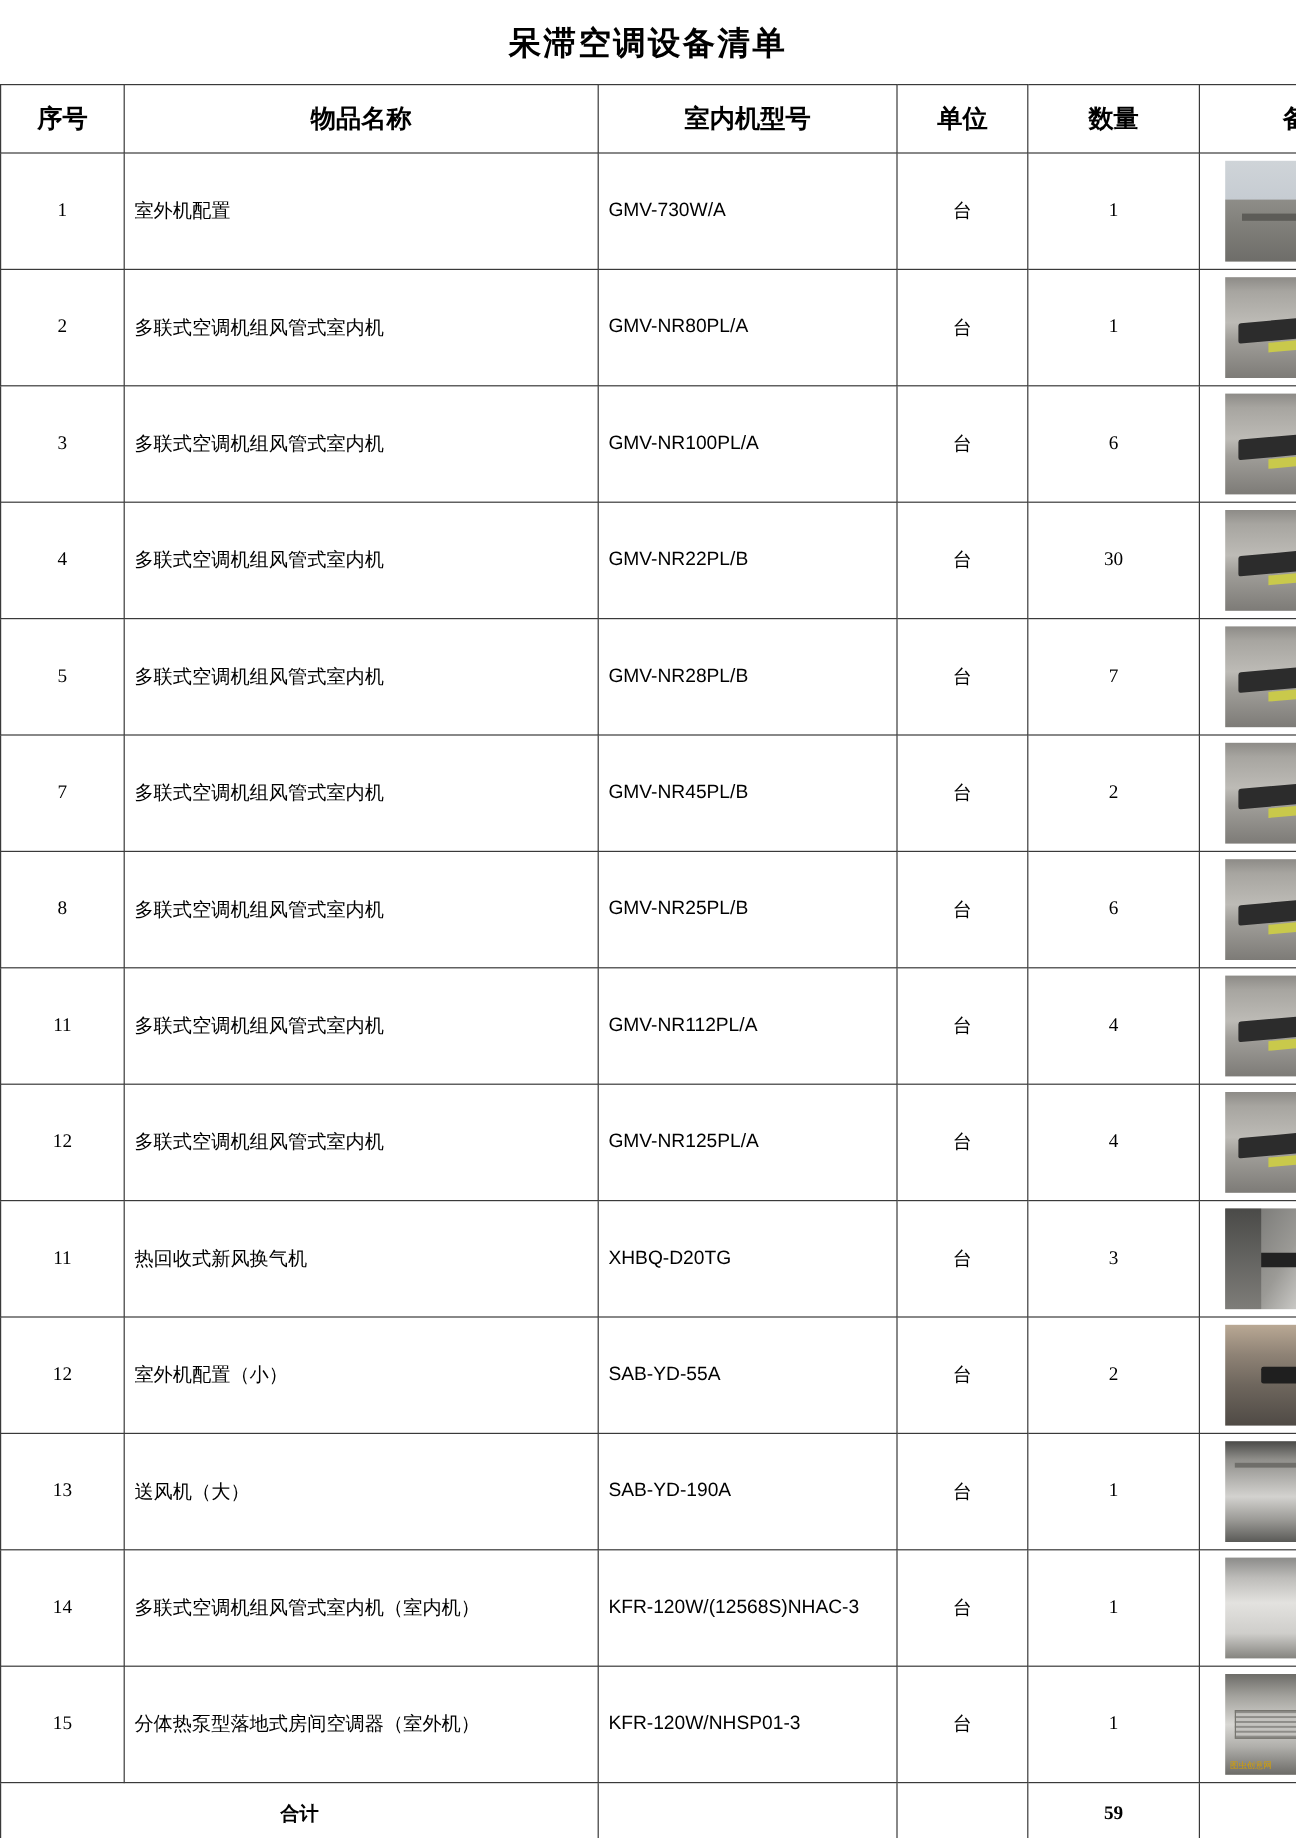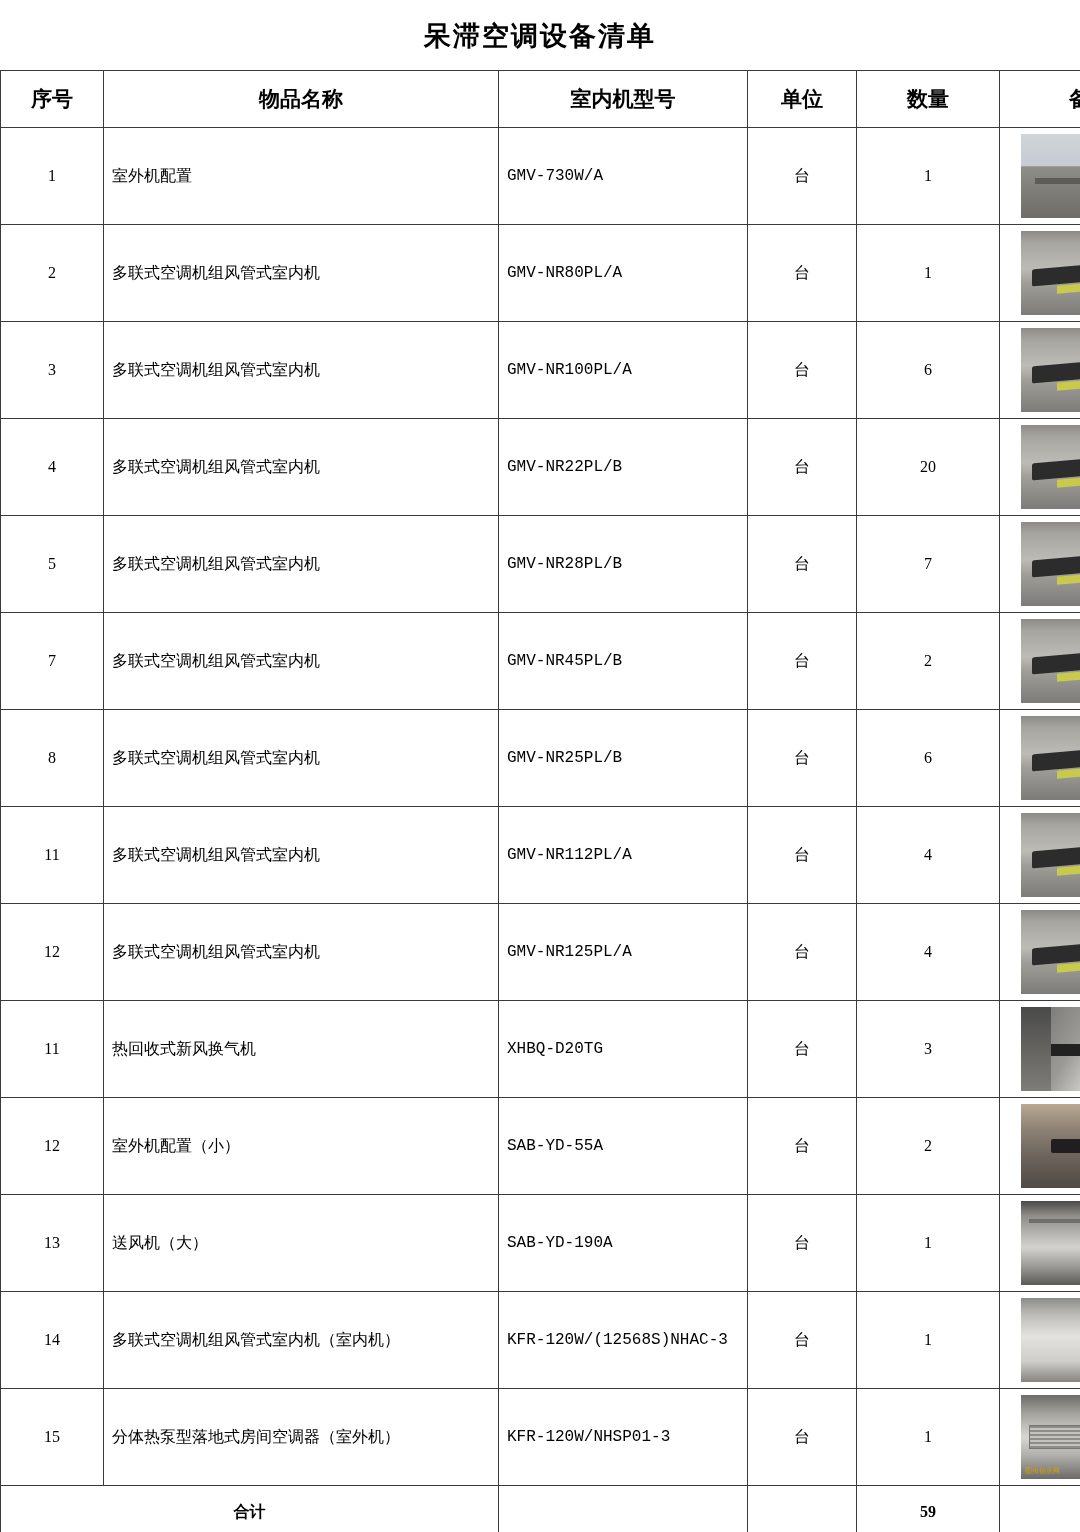--- a/index.html
+++ b/index.html
@@ -53,21 +53,21 @@
   th.col-model, td.col-model { width: 232px; text-align: left; margin-left: 22px; }
   th.col-unit, td.col-unit { width: 92px; text-align: center; }
   th.col-qty, td.col-qty { width: 126px; text-align: center; }
   th.col-note, td.col-note { width: 164px; text-align: center; padding: 0; }
 
   th.col-name, th.col-model { text-align: left; padding-left: 10px; }
 
   tbody tr { height: 97px; }
 
   td.col-name, td.col-model {
-    font-family: Liberation Mono, monospace;
+    font-family: Liberation Sans, sans-serif;
   }
   td.col-model { font-size: 15px; line-height: 1.25; }
 
   .photo {
     width: 138px;
     height: 84px;
     margin: 0 auto;
     display: block;
     position: relative;
     overflow: hidden;
@@ -263,21 +263,21 @@
           <td class="col-qty">6</td>
           <td class="col-note">
             <div class="photo duct"></div>
           </td>
         </tr>
         <tr>
           <td class="col-idx">4</td>
           <td class="col-name">多联式空调机组风管式室内机</td>
           <td class="col-model">GMV-NR22PL/B</td>
           <td class="col-unit">台</td>
-          <td class="col-qty">20</td>
+          <td class="col-qty">30</td>
           <td class="col-note">
             <div class="photo duct"></div>
           </td>
         </tr>
         <tr>
           <td class="col-idx">5</td>
           <td class="col-name">多联式空调机组风管式室内机</td>
           <td class="col-model">GMV-NR28PL/B</td>
           <td class="col-unit">台</td>
           <td class="col-qty">7</td>

